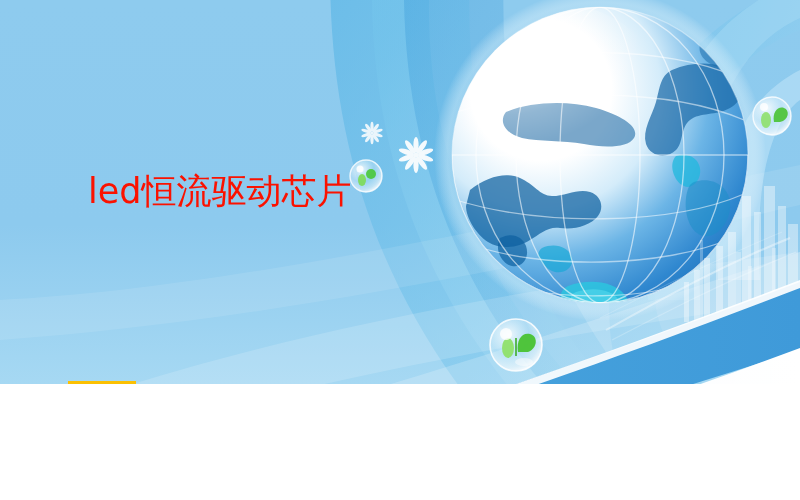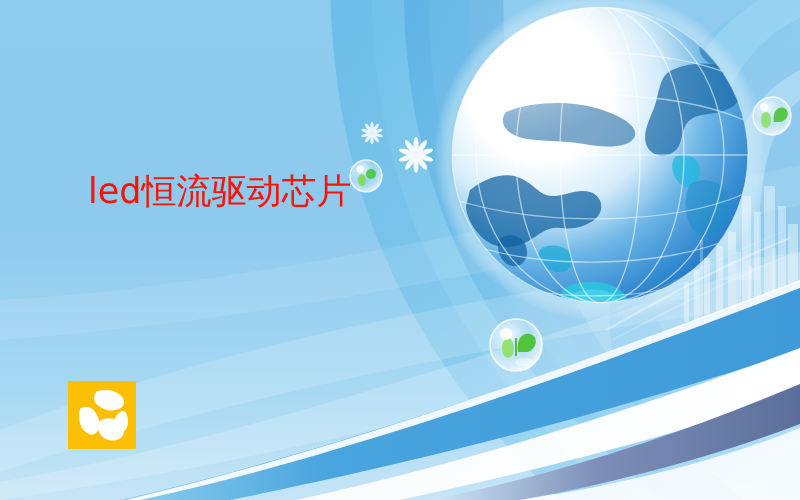--- a/index.html
+++ b/index.html
@@ -1,20 +1,20 @@
 <!DOCTYPE html>
 <html><head>
 <meta charset="utf-8">
 <style>
   html,body{margin:0;padding:0;background:#fff;}
   body{font-family:"Liberation Sans","DejaVu Sans",sans-serif;}
 
   #banner{
     position:relative;
-    width:800px;height:500px;
+    width:800px;height:384px;
     overflow:hidden;
     background:linear-gradient(180deg,#8ecbee 0%,#8ccaee 35%,#9ed5f2 72%,#bfe2f6 100%);
   }
 
   
   .layer{position:absolute;inset:0;pointer-events:none;}
   svg.layer{display:block;}
 
   
   #title-block{

